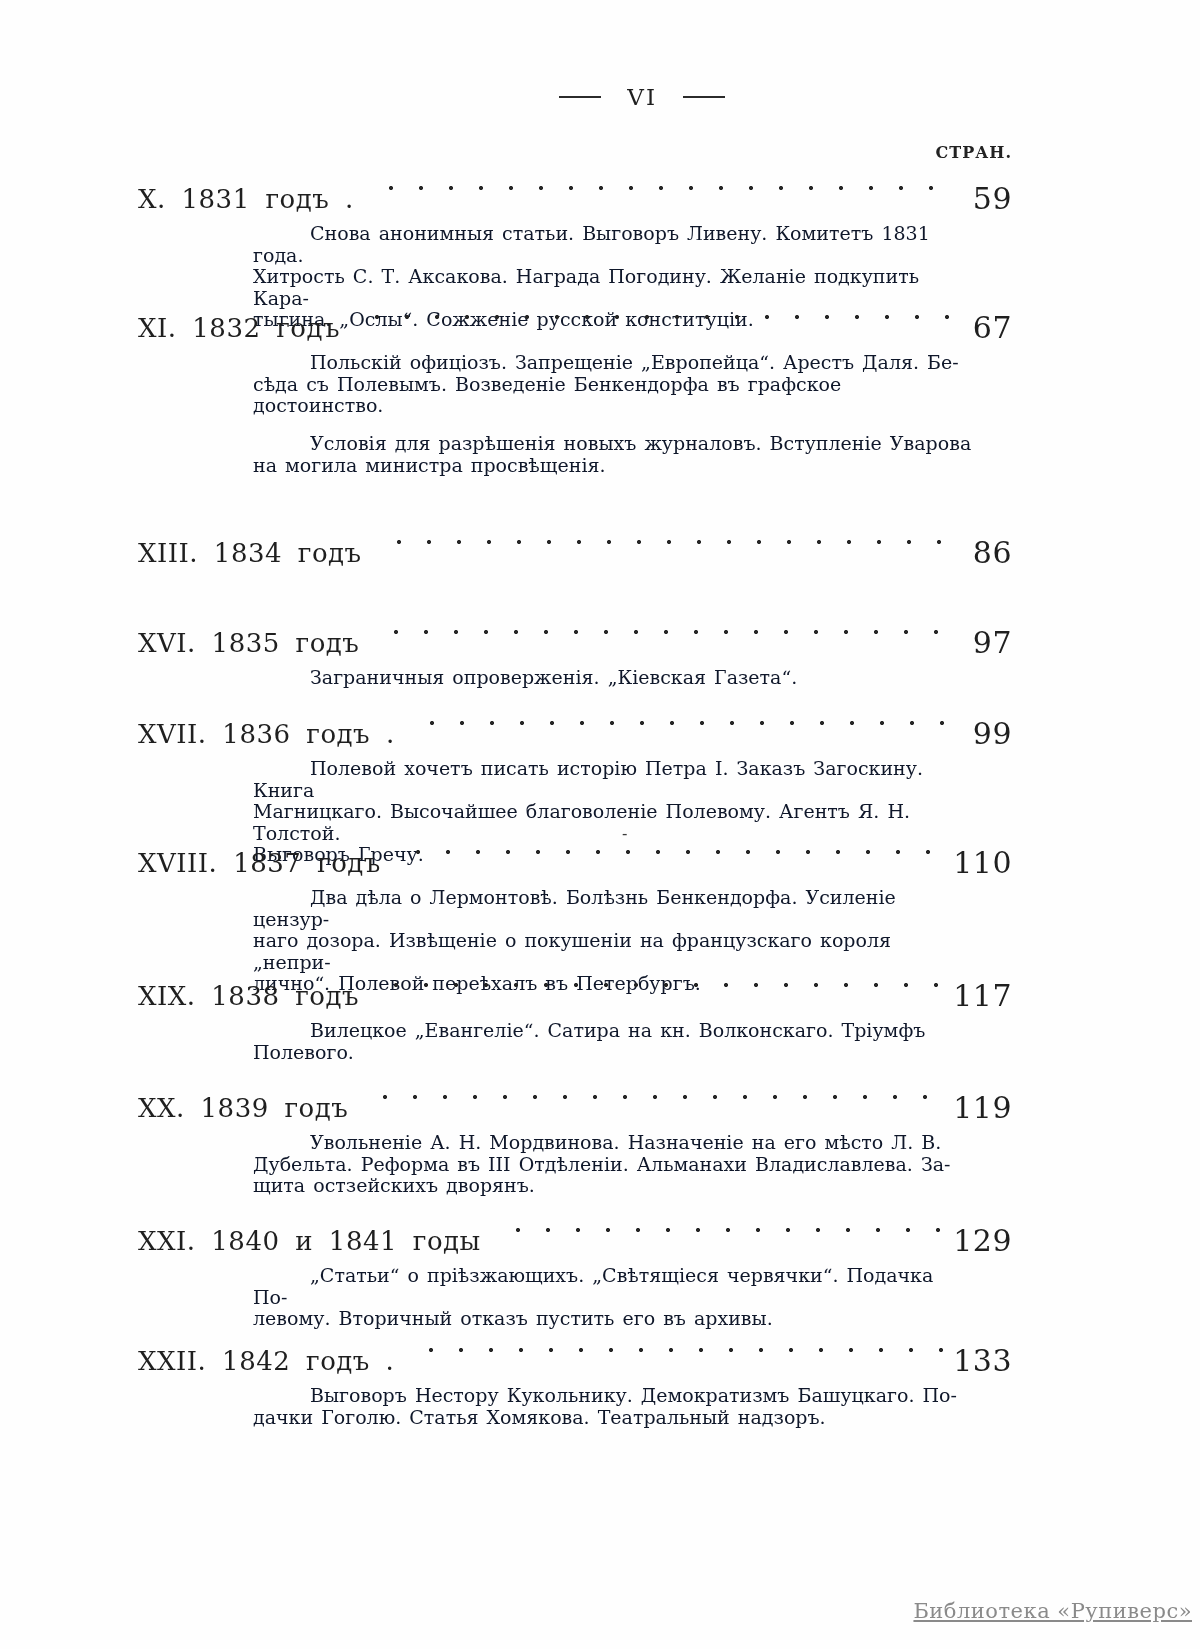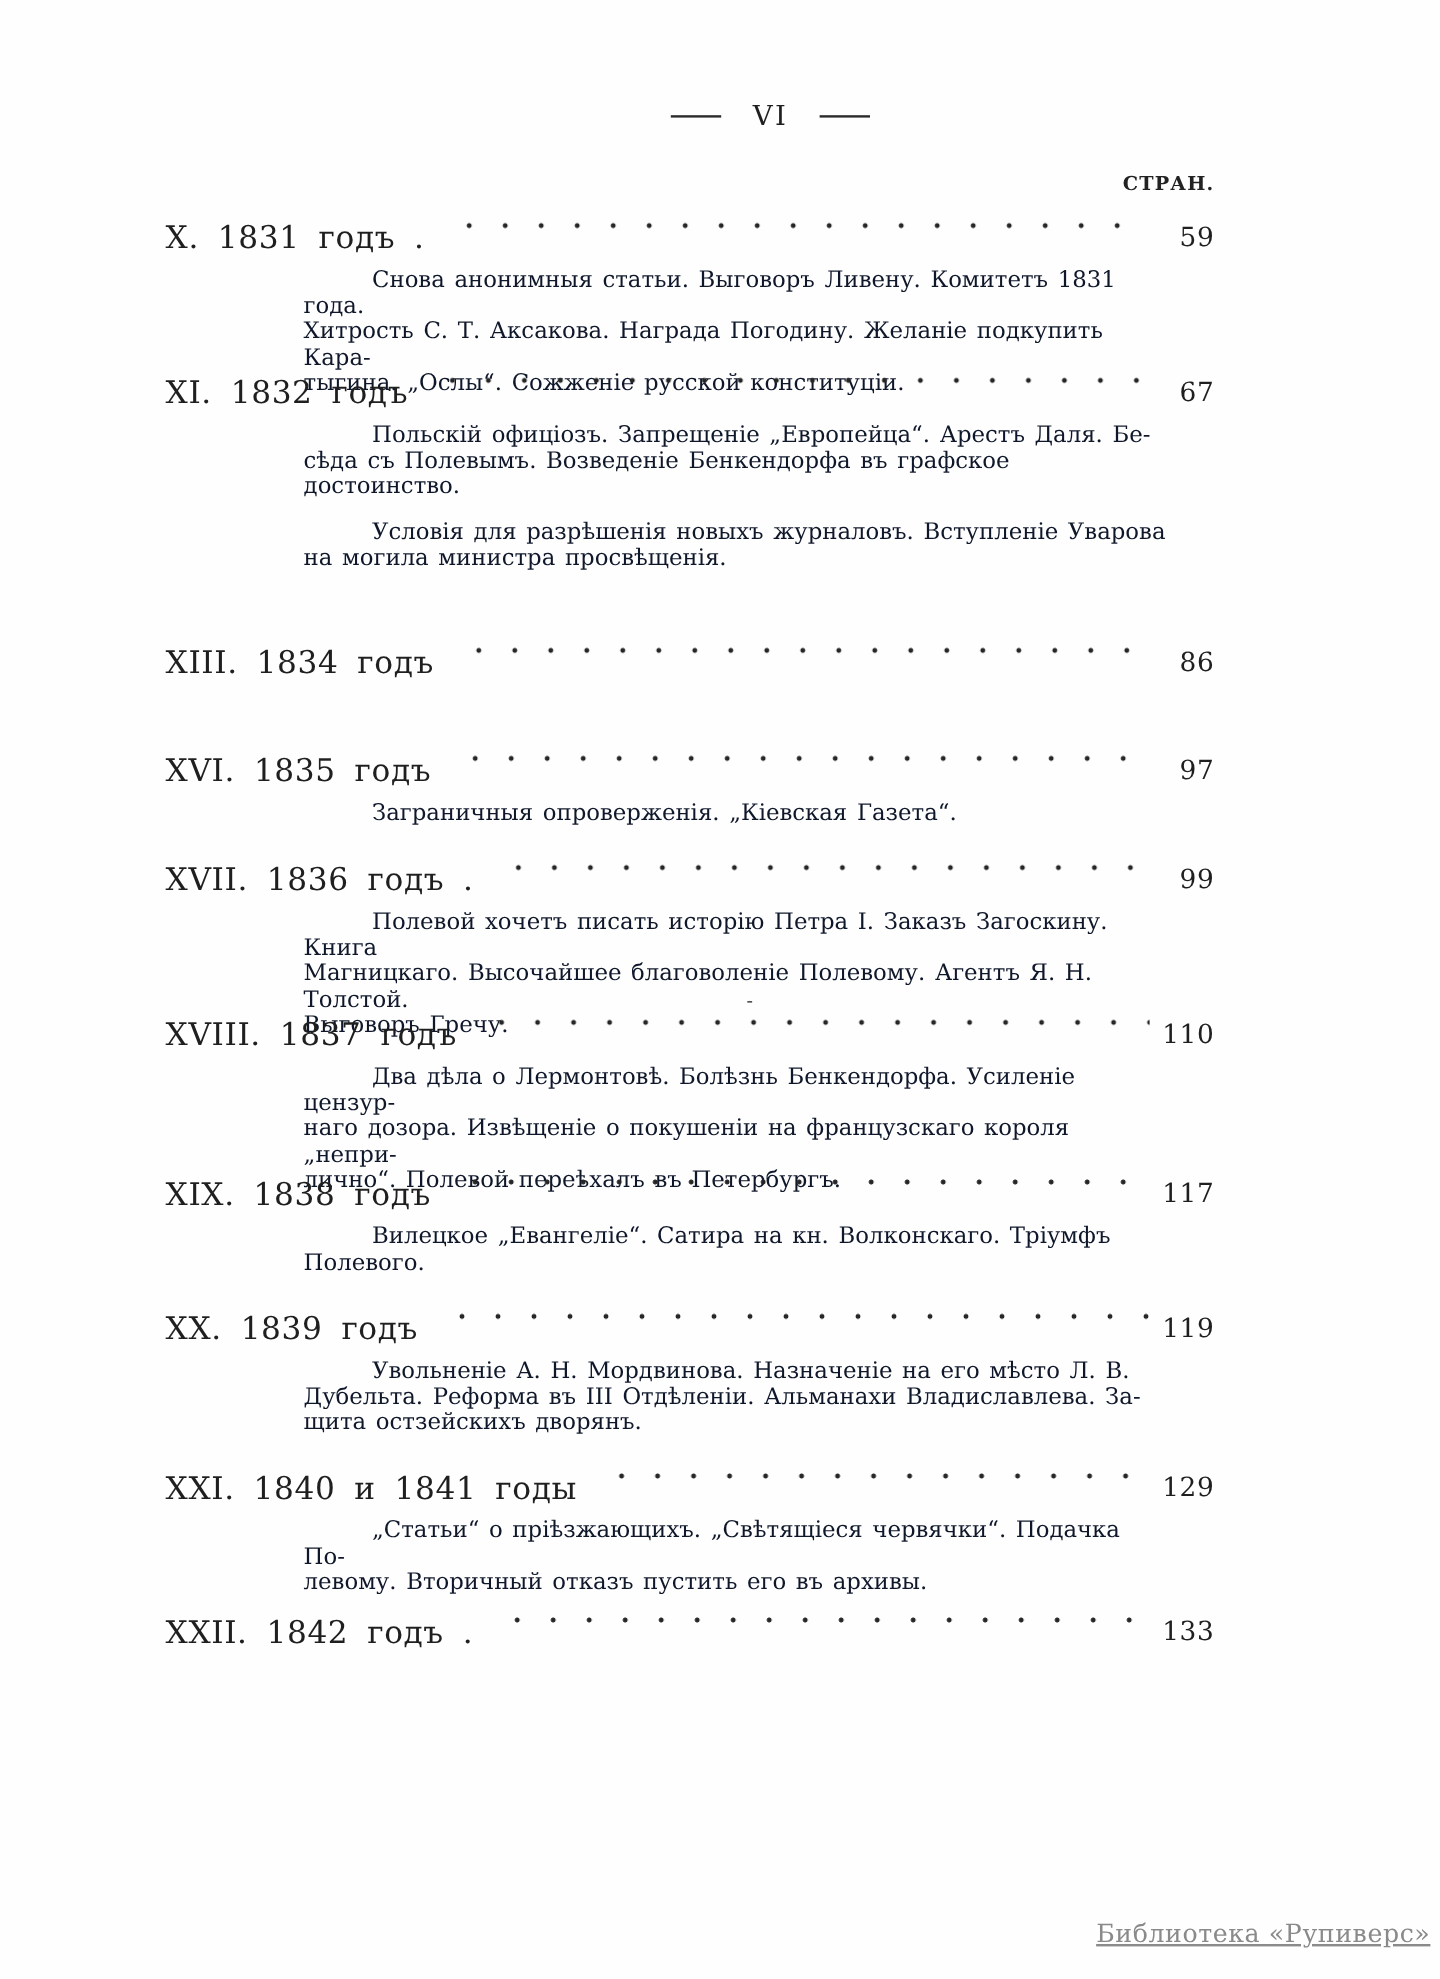--- a/index.html
+++ b/index.html
@@ -62,21 +62,21 @@
     flex: 1;
     height: 8px;
     margin: 0 10px 6px 16px;
     background-image: radial-gradient(circle, #262626 1.8px, rgba(0,0,0,0) 2.3px);
     background-size: 30px 8px;
     background-repeat: repeat-x;
     background-position: 6px center;
   }
   .entry-page {
     white-space: nowrap;
-    font-size: 22px;
+    font-size: 30px;
     min-width: 44px;
     text-align: right;
   }
   .entry-desc {
     margin: 9px 0 0 115px;
     width: 722px;
     font-size: 19px;
     line-height: 21.5px;
     text-indent: 57px;
     white-space: pre-line;
@@ -212,17 +212,19 @@
     <p class="entry-desc">„Статьи“ о пріѣзжающихъ. „Свѣтящіеся червячки“. Подачка По-
 левому. Вторичный отказъ пустить его въ архивы.</p>
   </div>
 
   <div class="entry" style="top:1346px">
     <div class="entry-line">
       <span class="entry-label">XXII. 1842 годъ .</span>
       <span class="leader"></span>
       <span class="entry-page">133</span>
     </div>
+    <p class="entry-desc">Выговоръ Нестору Кукольнику. Демократизмъ Башуцкаго. По-
+дачки Гоголю. Статья Хомякова. Театральный надзоръ.</p>
   </div>
 
   <div class="watermark">Библиотека «Рупиверс»</div>
 
 </div>
 
 </body></html>

